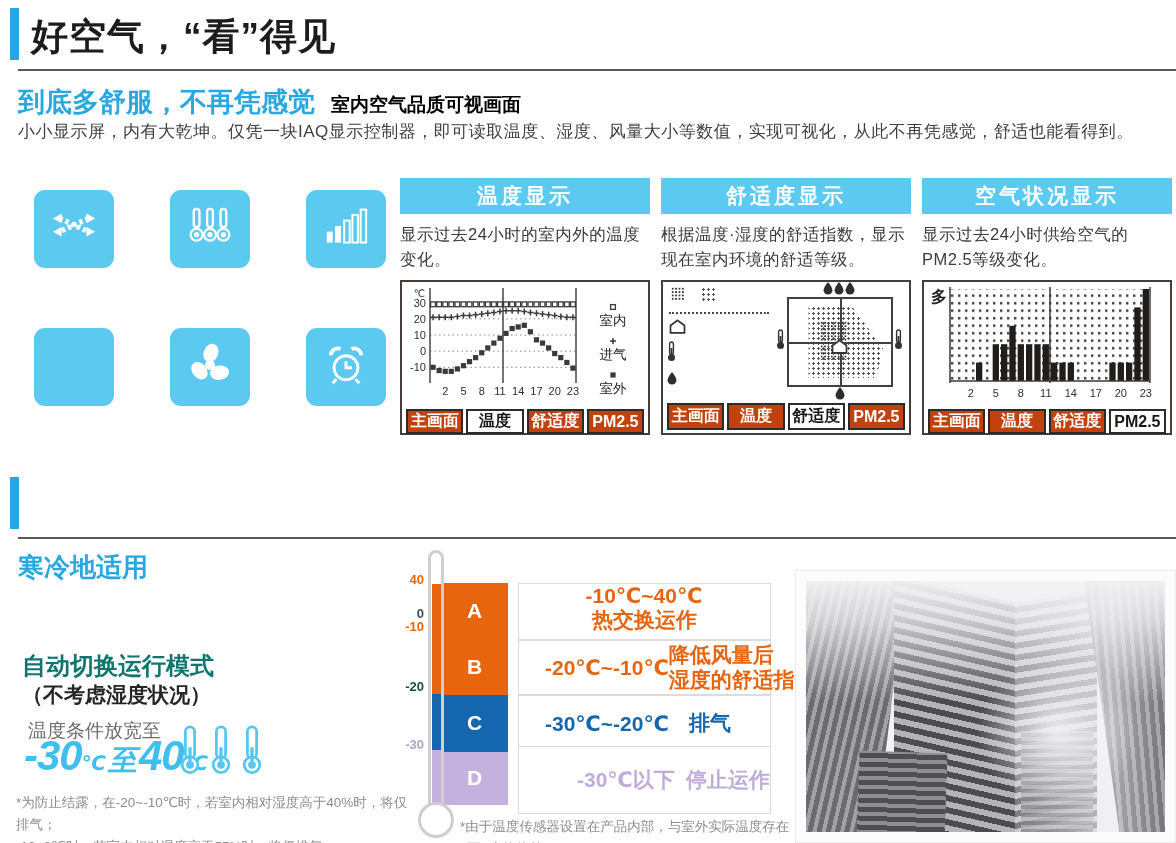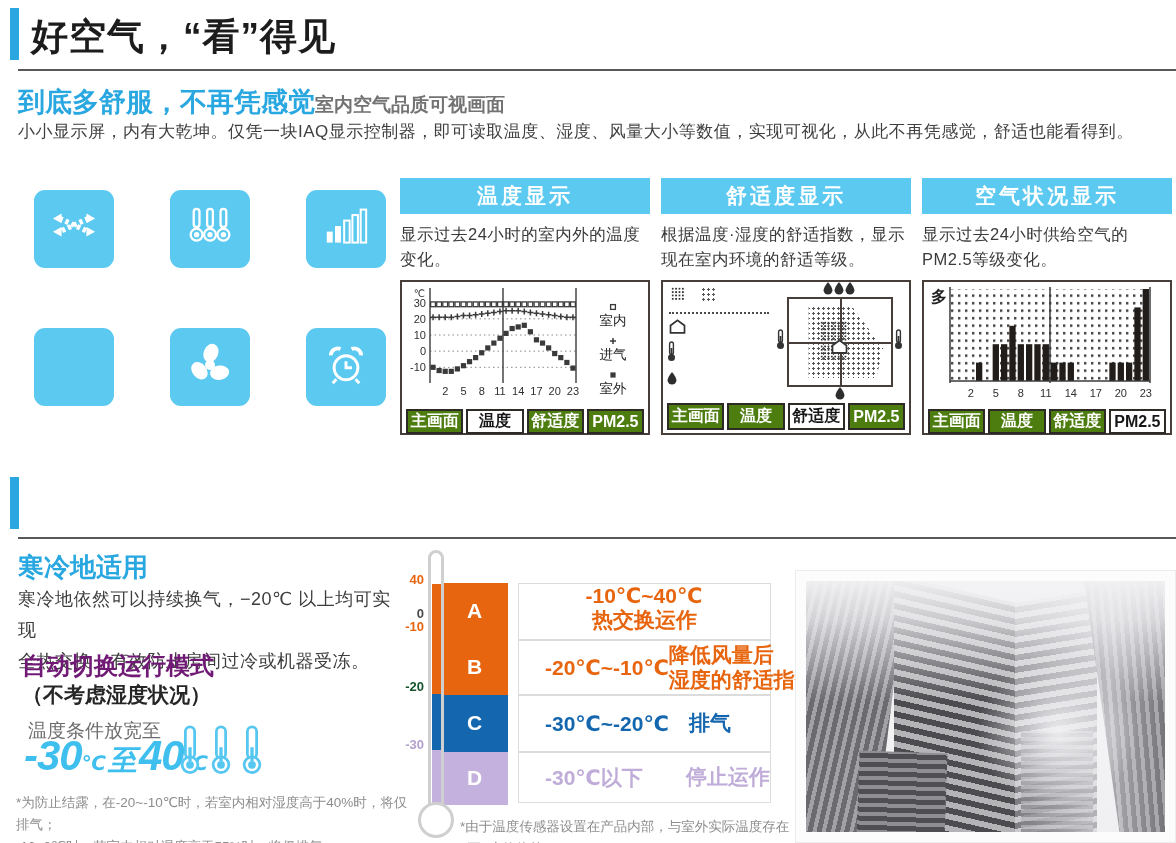--- a/index.html
+++ b/index.html
@@ -3,46 +3,46 @@
 <meta charset="utf-8">
 <style>
   html,body{margin:0;padding:0;background:#fff;}
   *{font-family:"Liberation Sans","DejaVu Sans",sans-serif;}
   #page{position:relative;width:1176px;height:843px;background:#fff;overflow:hidden;}
   .abs{position:absolute;}
   .accent-bar{width:9px;background:#2aa7e0;}
   .h1{margin:0;font-size:37px;font-weight:bold;color:#1c1c1c;letter-spacing:1px;}
   .divider{height:2px;background:#58595b;}
   .blue-h2{color:#29a7e0;font-weight:bold;font-size:27px;}
-  .blue-h2-tag{color:#737373;font-weight:bold;font-size:19px;margin-left:0;}
+  .blue-h2-tag{color:#000000;font-weight:bold;font-size:19px;margin-left:16px;}
   .body-text{margin:0;font-size:17px;color:#3f3f3f;letter-spacing:0.5px;}
   
   .tile-cell{position:absolute;width:132px;text-align:center;}
   .tile{width:80px;height:78px;border-radius:11px;background:#5bc9f0;display:flex;align-items:center;justify-content:center;margin:0 auto;}
   .tile-label{font-size:20px;color:#3e3e3e;margin-top:7px;white-space:nowrap;}
   .eco-txt{font-weight:800;font-size:23px;color:#fff;letter-spacing:1px;}
   
   .panel{position:absolute;width:250px;top:178px;}
   .panel-header{height:36px;background:#5bc9f0;color:#fff;font-size:21px;font-weight:bold;display:flex;align-items:center;justify-content:center;letter-spacing:3px;}
   .panel-desc{margin-top:8px;font-size:16.5px;line-height:1.5;color:#3a3a3a;min-height:58px;letter-spacing:0.5px;}
   .lcd{border:2px solid #473e39;background:#fff;height:155px;box-sizing:border-box;padding:3px 4px;display:flex;flex-direction:column;}
   .lcd-chart{flex:1;position:relative;}
   .lcd-tabs{display:flex;gap:3px;height:27px;margin-top:2px;}
-  .lcd-tab{flex:1;display:flex;align-items:center;justify-content:center;font-size:16px;font-weight:bold;background:#4d7c0f;color:#fff;border:2px solid #2e2a26;box-sizing:border-box;white-space:nowrap;}
+  .lcd-tab{flex:1;display:flex;align-items:center;justify-content:center;font-size:16px;font-weight:bold;background:#c2410c;color:#fff;border:2px solid #2e2a26;box-sizing:border-box;white-space:nowrap;}
   .lcd-tab.selected{background:#fff;color:#161616;}
   
   .dots-sparse{background-image:radial-gradient(#555 1px, transparent 1.25px);background-size:5px 5px;}
   .dots-dense{background-image:radial-gradient(#333 1.15px, transparent 1.35px);background-size:3.4px 3.4px;}
   .cmf-row{position:absolute;display:flex;align-items:flex-end;color:#2d2d2d;}
   .cmf-lbl{font-size:14px;font-weight:bold;}
   .cmf-big{font-size:25px;font-weight:800;line-height:0.85;}
   .cmf-unit{font-size:11px;font-weight:bold;}
   
   .s2-body{margin:0;font-size:18px;line-height:31px;color:#3d3d3d;letter-spacing:0.5px;}
-  .mode-title{font-size:24px;font-weight:bold;color:#701a75;line-height:31px;}
+  .mode-title{font-size:24px;font-weight:bold;color:#0f766e;line-height:31px;}
   .mode-sub{font-size:21px;font-weight:bold;color:#262626;}
   .relax-lbl{font-size:19px;color:#6d6d6d;}
   .big-blue{color:#3fbfee;font-style:italic;font-weight:800;display:flex;align-items:baseline;}
   .bb-num{font-size:42px;letter-spacing:-1px;}
   .bb-unit{font-size:20px;}
   .bb-mid{font-size:29px;margin:0 2px;}
   .footnote{margin:0;font-size:13.5px;color:#8d8d8d;line-height:22px;}
   
   .tick-label{position:absolute;left:0;width:20px;text-align:right;font-size:13px;font-weight:bold;}
   .tube{position:absolute;left:24px;top:2px;width:16px;height:258px;border:3px solid #cfcfcf;border-radius:8px 8px 0 0;background:#fff;box-sizing:border-box;z-index:1;}
@@ -405,24 +405,20 @@
           <div class="lcd-tab">舒适度</div>
           <div class="lcd-tab selected">PM2.5</div>
         </div>
     </div>
   </div>
 
   <div class="accent-bar abs" style="left:10px;top:477px;height:52px;"></div>
   <div class="divider abs" style="left:18px;top:537px;width:1158px;"></div>
 
   <div class="abs blue-h2" style="left:18px;top:550px;font-size:26px;">寒冷地适用</div>
-  <p class="s2-body abs" style="left:18px;top:584px;width:390px;">
-    <span>寒冷地依然可以持续换气，−20℃ 以上均可实现</span><br>
-    <span>全热交换，有效防止房间过冷或机器受冻。</span>
-  </p>
   <div class="abs" style="left:22px;top:650px;">
     <div class="mode-title">自动切换运行模式</div>
     <div class="mode-sub">（不考虑湿度状况）</div>
   </div>
   <div class="abs relax-lbl" style="left:28px;top:718px;">温度条件放宽至</div>
   <div class="abs big-blue" style="left:24px;top:732px;">
     <span class="bb-num">-30</span>
       <span class="bb-unit">℃</span>
       <span class="bb-mid">至</span>
       <span class="bb-num">40</span>
@@ -478,21 +474,21 @@
         <span class="zone-action" style="color:#e8650f;"><span>降低风量后</span><br><span>湿度的舒适指数</span></span>
       </div>
       <div class="zone-block" style="top:147px;height:57px;background:#1467ae;"></div>
       <div class="zone-letter" style="top:162.5px;">C</div>
       <div class="zone-row" style="top:147px;height:57px;">
         <span class="zone-range" style="color:#1467ae;">-30℃~-20℃</span>
         <span class="zone-action" style="color:#1467ae;"><span>排气</span></span>
       </div>
       <div class="zone-block" style="top:204px;height:53px;background:#c5b1dd;"></div>
       <div class="zone-letter" style="top:217.5px;">D</div>
-      <div class="zone-row" style="top:204px;height:51px;">
+      <div class="zone-row" style="top:198px;height:68px;padding-left:32px;">
         <span class="zone-range" style="color:#bfacd8;">-30℃以下</span>
         <span class="zone-action" style="color:#bfacd8;"><span>停止运作</span></span>
       </div>
     <div class="footnote abs" style="left:56px;top:268px;width:330px;">*由于温度传感器设置在产品内部，与室外实际温度存在2至3度的偏差。</div>
   </div>
 
   <div class="photo-frame">
     <div class="photo">
       <div class="bldg" style="left:-28px;top:-18px;width:112px;height:300px;transform:rotate(7deg);background:repeating-linear-gradient(96deg,#6a6a6f 0 5px,#a2a2a6 5px 9px);"></div>
       <div class="bldg" style="left:88px;top:22px;width:122px;height:250px;transform:skewY(13deg);transform-origin:top right;background:repeating-linear-gradient(0deg,#4b4b50 0 6px,#b4b4b7 6px 12px);"></div>

